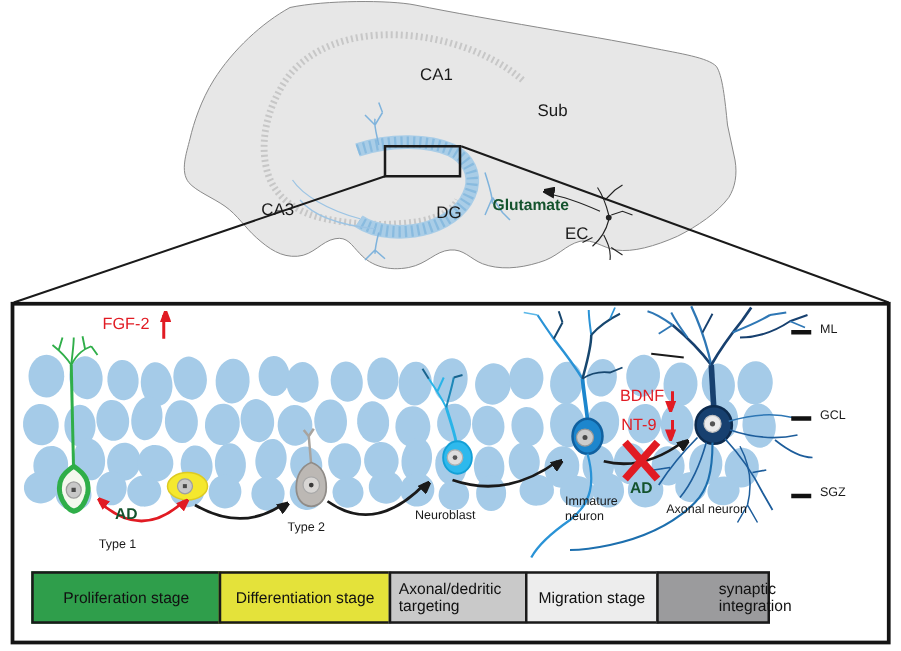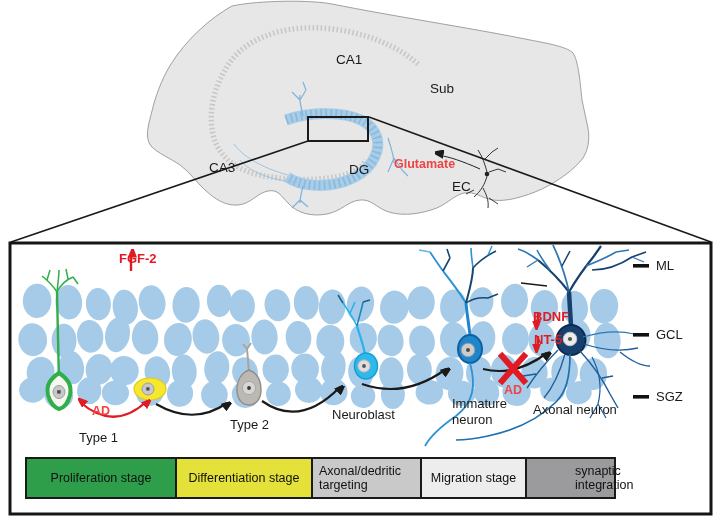--- a/index.html
+++ b/index.html
@@ -1,22 +1,22 @@
 <!DOCTYPE html>
 <html><head>
 <meta charset="utf-8">
 <style>
   html,body{margin:0;padding:0;background:#fff;}
   #stage{position:relative;width:721px;height:521px;background:#fff;overflow:hidden;
          font-family:"Liberation Sans",sans-serif;}
   #art{position:absolute;left:0;top:0;}
-  .lbl{position:absolute;color:#1a1a1a;font-size:13px;line-height:1.2;white-space:nowrap;}
+  .lbl{position:absolute;color:#1a1a1a;font-size:10px;line-height:1.2;white-space:nowrap;}
   .lbl.big{font-size:13.5px;}
-  .lbl.red{color:#e11b23;font-weight:bold;font-size:13px;margin-left:37px;}
-  .lbl.redsm{color:#ef4444;font-weight:bold;font-size:12.5px;}
+  .lbl.red{color:#e11b23;font-weight:normal;font-size:13px;}
+  .lbl.redsm{color:#14532d;font-weight:bold;font-size:12.5px;}
   .lbl.wrap{white-space:normal;margin-left:12px;}
   #stagebar{position:absolute;left:25px;top:457px;height:48px;display:flex;}
   .seg{box-sizing:border-box;border:2px solid #1a1a1a;height:42px;display:flex;
        flex-direction:column;justify-content:center;font-size:12.5px;color:#111;}
   .seg + .seg{margin-left:-2px;}
   .seg.center{align-items:center;text-align:center;}
   .seg.left{padding-left:6px;line-height:1.12;}
   .seg .t{pointer-events:none;}
 </style>
 </head>
@@ -283,21 +283,21 @@
 <div class="lbl" style="left:656px;top:389px;">SGZ</div>
 
 <div class="lbl redsm" style="left:92px;top:404px;">AD</div>
 <div class="lbl" style="left:79px;top:430px;">Type 1</div>
 <div class="lbl" style="left:230px;top:417px;">Type 2</div>
 <div class="lbl" style="left:332px;top:407px;">Neuroblast</div>
 <div class="lbl wrap" style="left:440px;top:396px;width:64px;">Immature neuron</div>
 <div class="lbl" style="left:533px;top:402px;">Axonal neuron</div>
 
 <div class="lbl red" style="left:496px;top:309px;">BDNF</div>
-<div class="lbl red" style="left:497px;top:332px;">NT-5</div>
+<div class="lbl red" style="left:497px;top:332px;">NT-9</div>
 <div class="lbl redsm" style="left:504px;top:383px;">AD</div>
 
 <div id="stagebar">
   <div class="seg center" style="width: 152px; background: rgb(47, 158, 75);">
     <span class="t">Proliferation stage</span>
   </div>
   <div class="seg center" style="width: 138px; background: rgb(228, 226, 58);">
     <span class="t">Differentiation stage</span>
   </div>
   <div class="seg left" style="width: 111px; background: rgb(201, 201, 201);">

